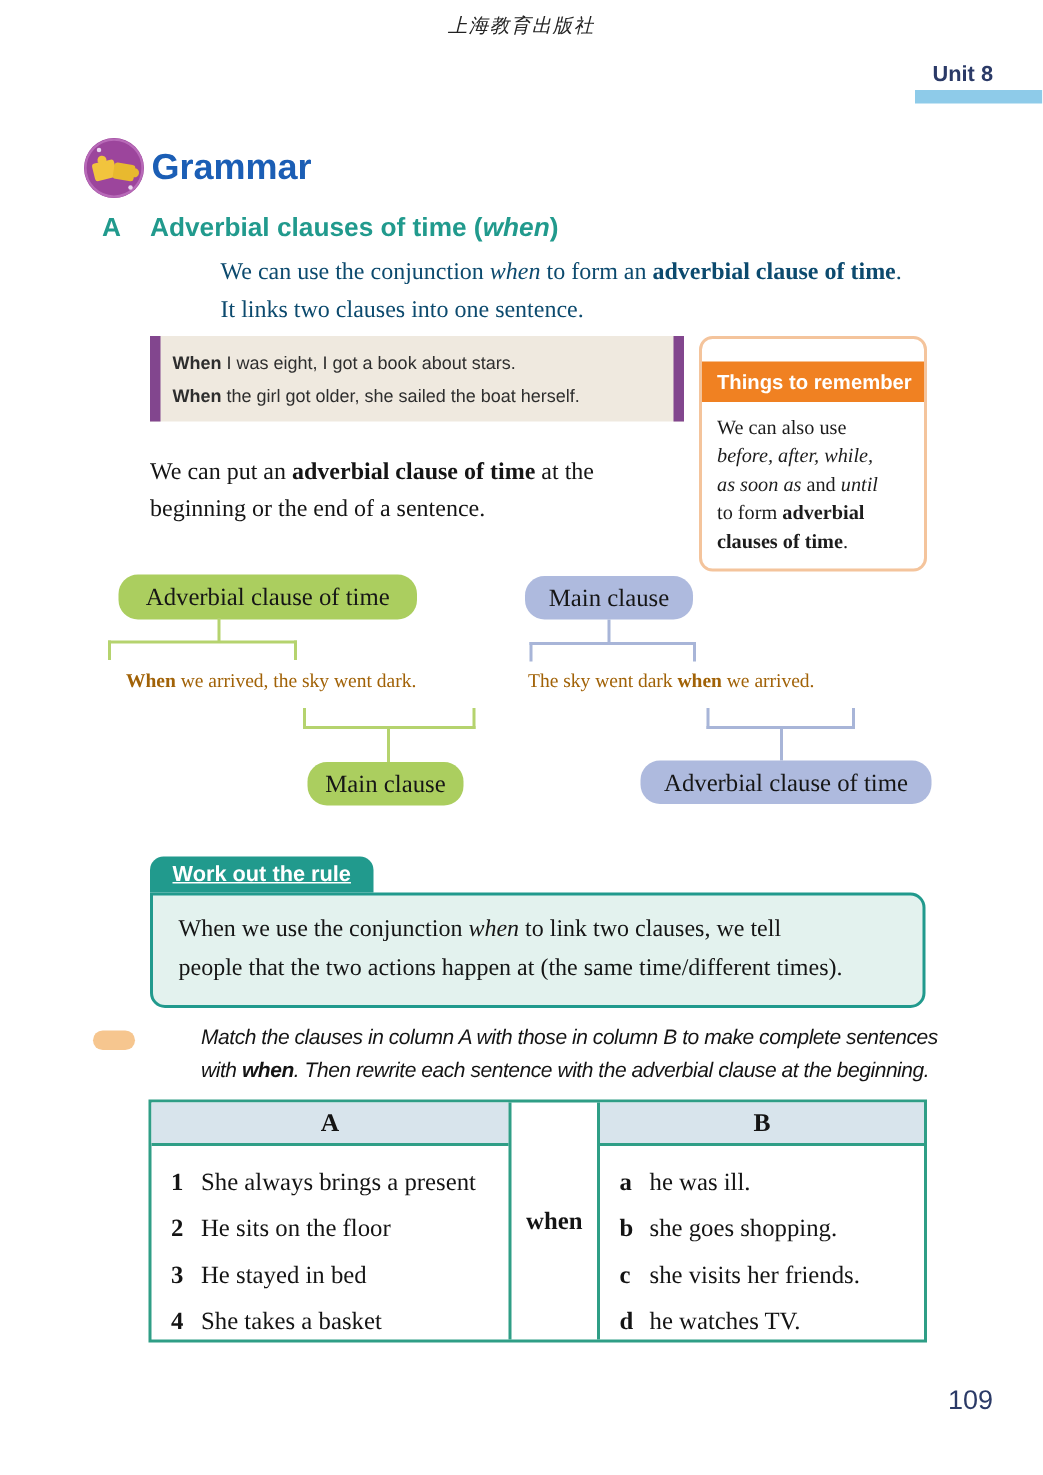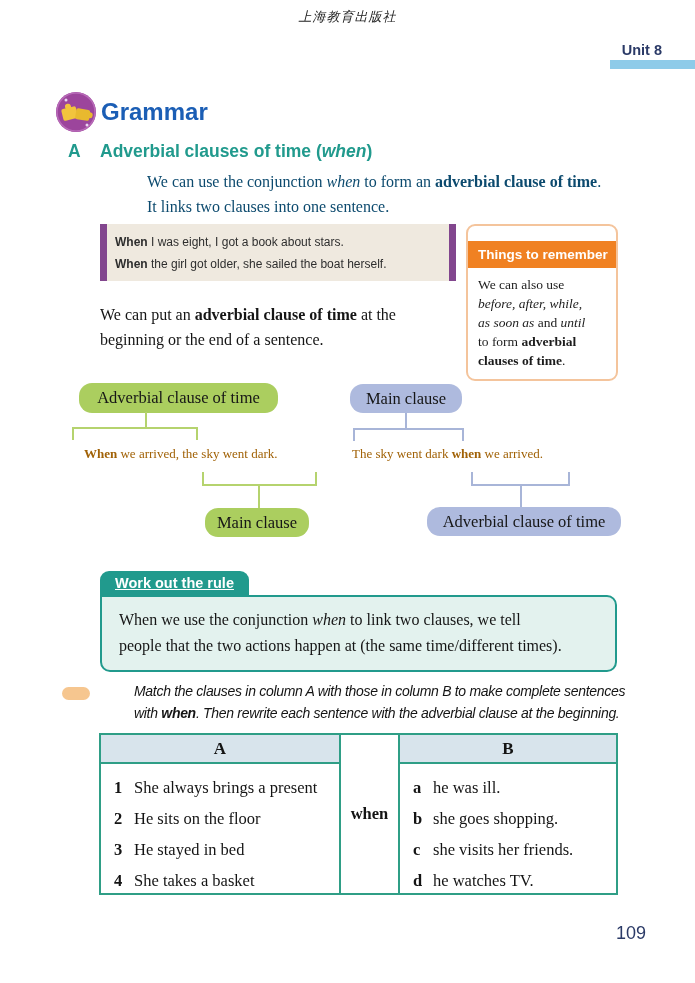--- a/index.html
+++ b/index.html
@@ -91,21 +91,21 @@
   .col-a{width:238px;display:flex;flex-direction:column;}
   .col-when{width:57px;border-left:2px solid var(--tborder,#2f9e86);border-right:2px solid var(--tborder,#2f9e86);
       display:flex;align-items:center;justify-content:center;font-weight:bold;}
   .col-b{flex:1;display:flex;flex-direction:column;}
   .thead{height:27px;flex:0 0 27px;background:var(--thbg,#d8e4ec);border-bottom:2px solid var(--tborder,#2f9e86);
       display:flex;align-items:center;justify-content:center;font-weight:bold;font-size:17px;}
   .tbody{padding-top:8px;}
   .trow{height:31px;display:flex;align-items:center;padding-left:13px;}
   .tnum{font-weight:bold;width:20px;flex:0 0 20px;}
 
-  .pnum{top:923px;left:600px;width:62px;text-align:center;font-family:"Liberation Sans",sans-serif;
+  .pnum{top:923px;left:600px;width:62px;text-align:right;font-family:"Liberation Sans",sans-serif;
       font-size:18px;color:var(--navy,#2b3a67);}
 </style>
 </head>
 <body>
 
 <div class="page">
 
   <div class="abs publisher">上海教育出版社</div>
 
   <div class="abs unit-label">Unit 8</div>

